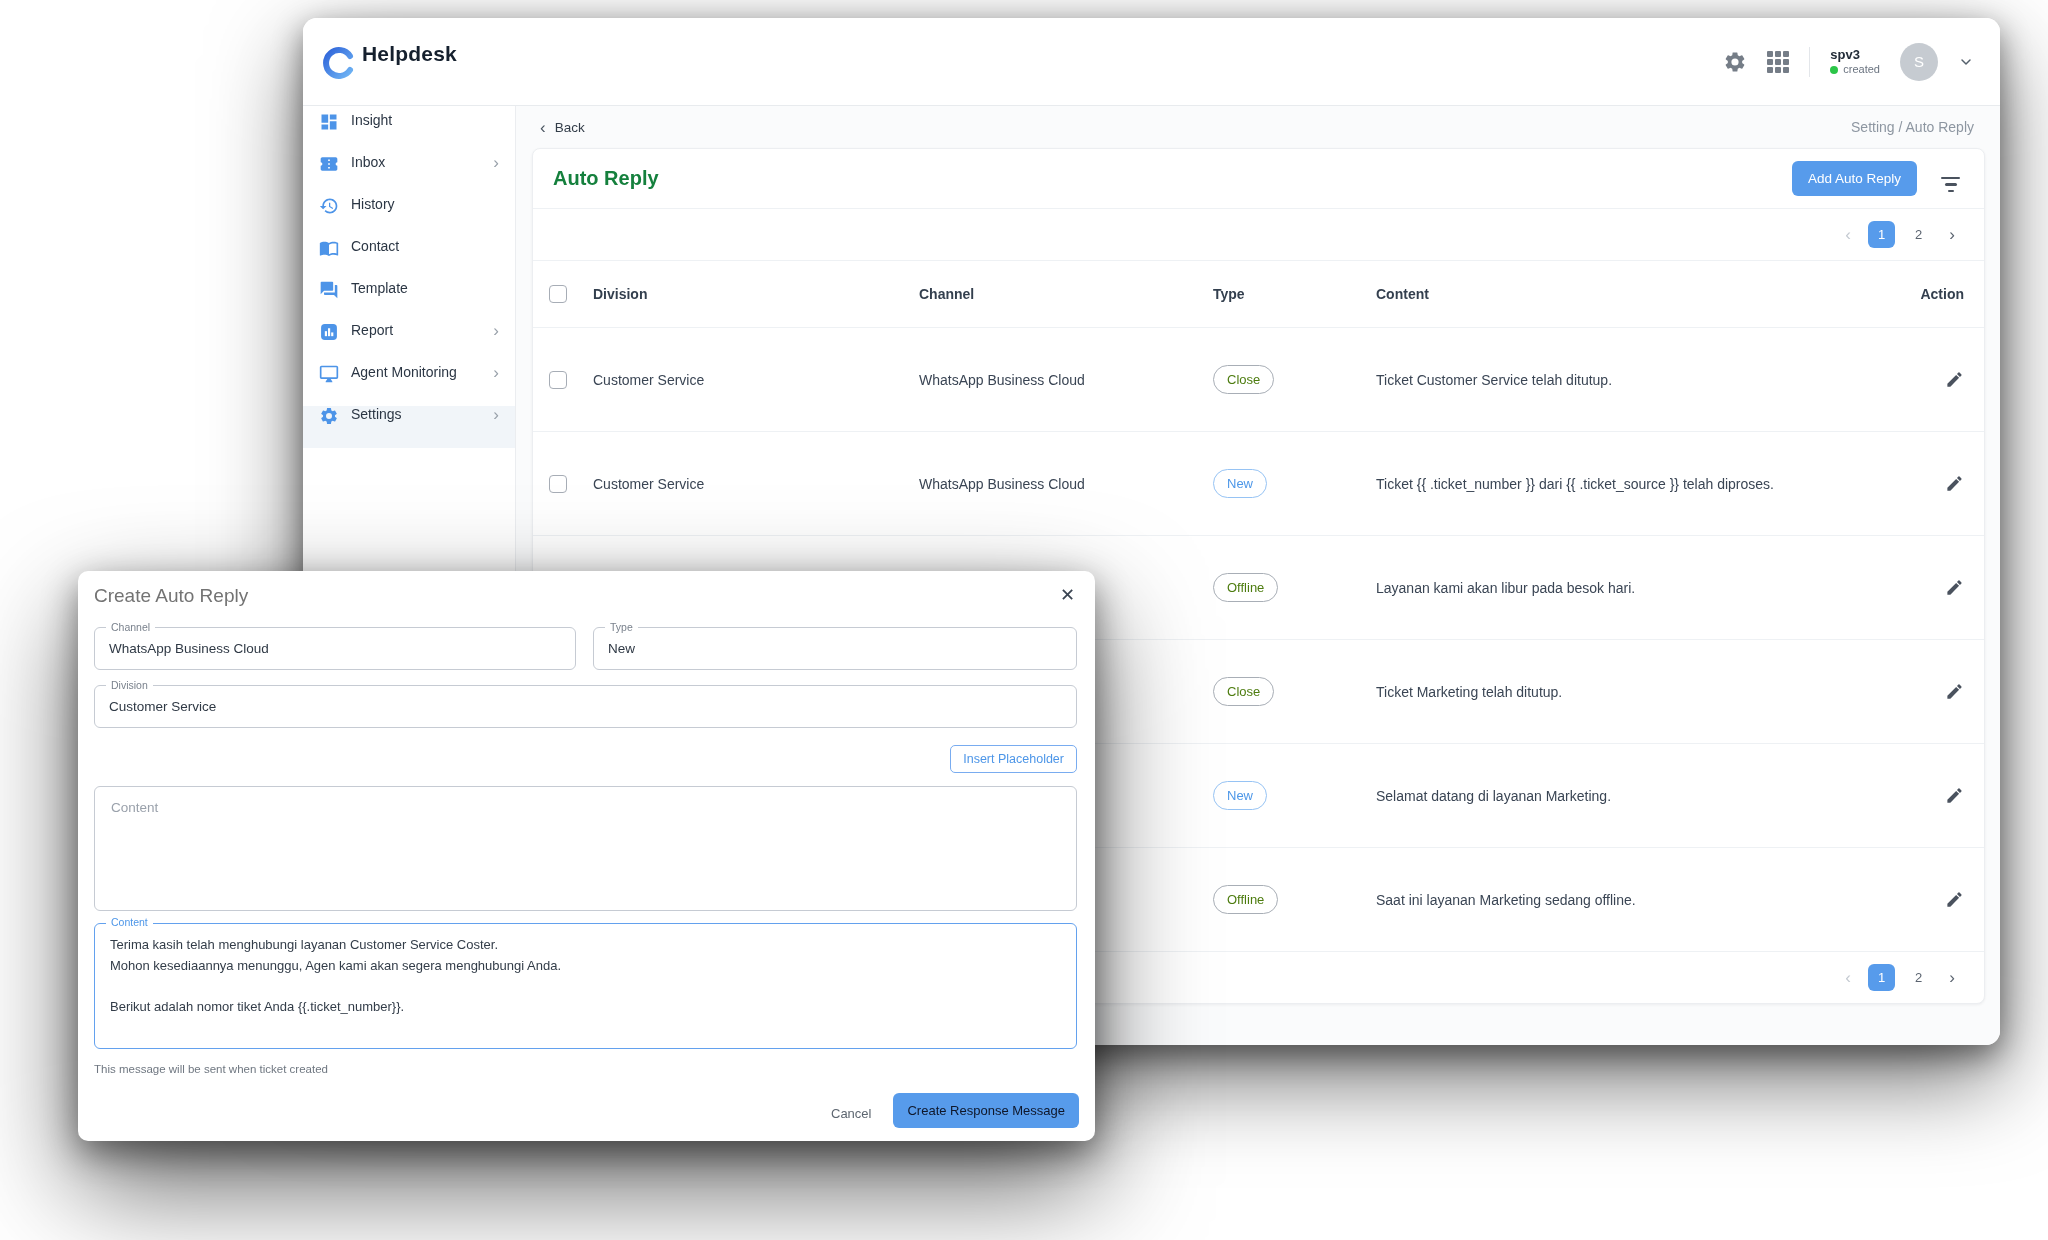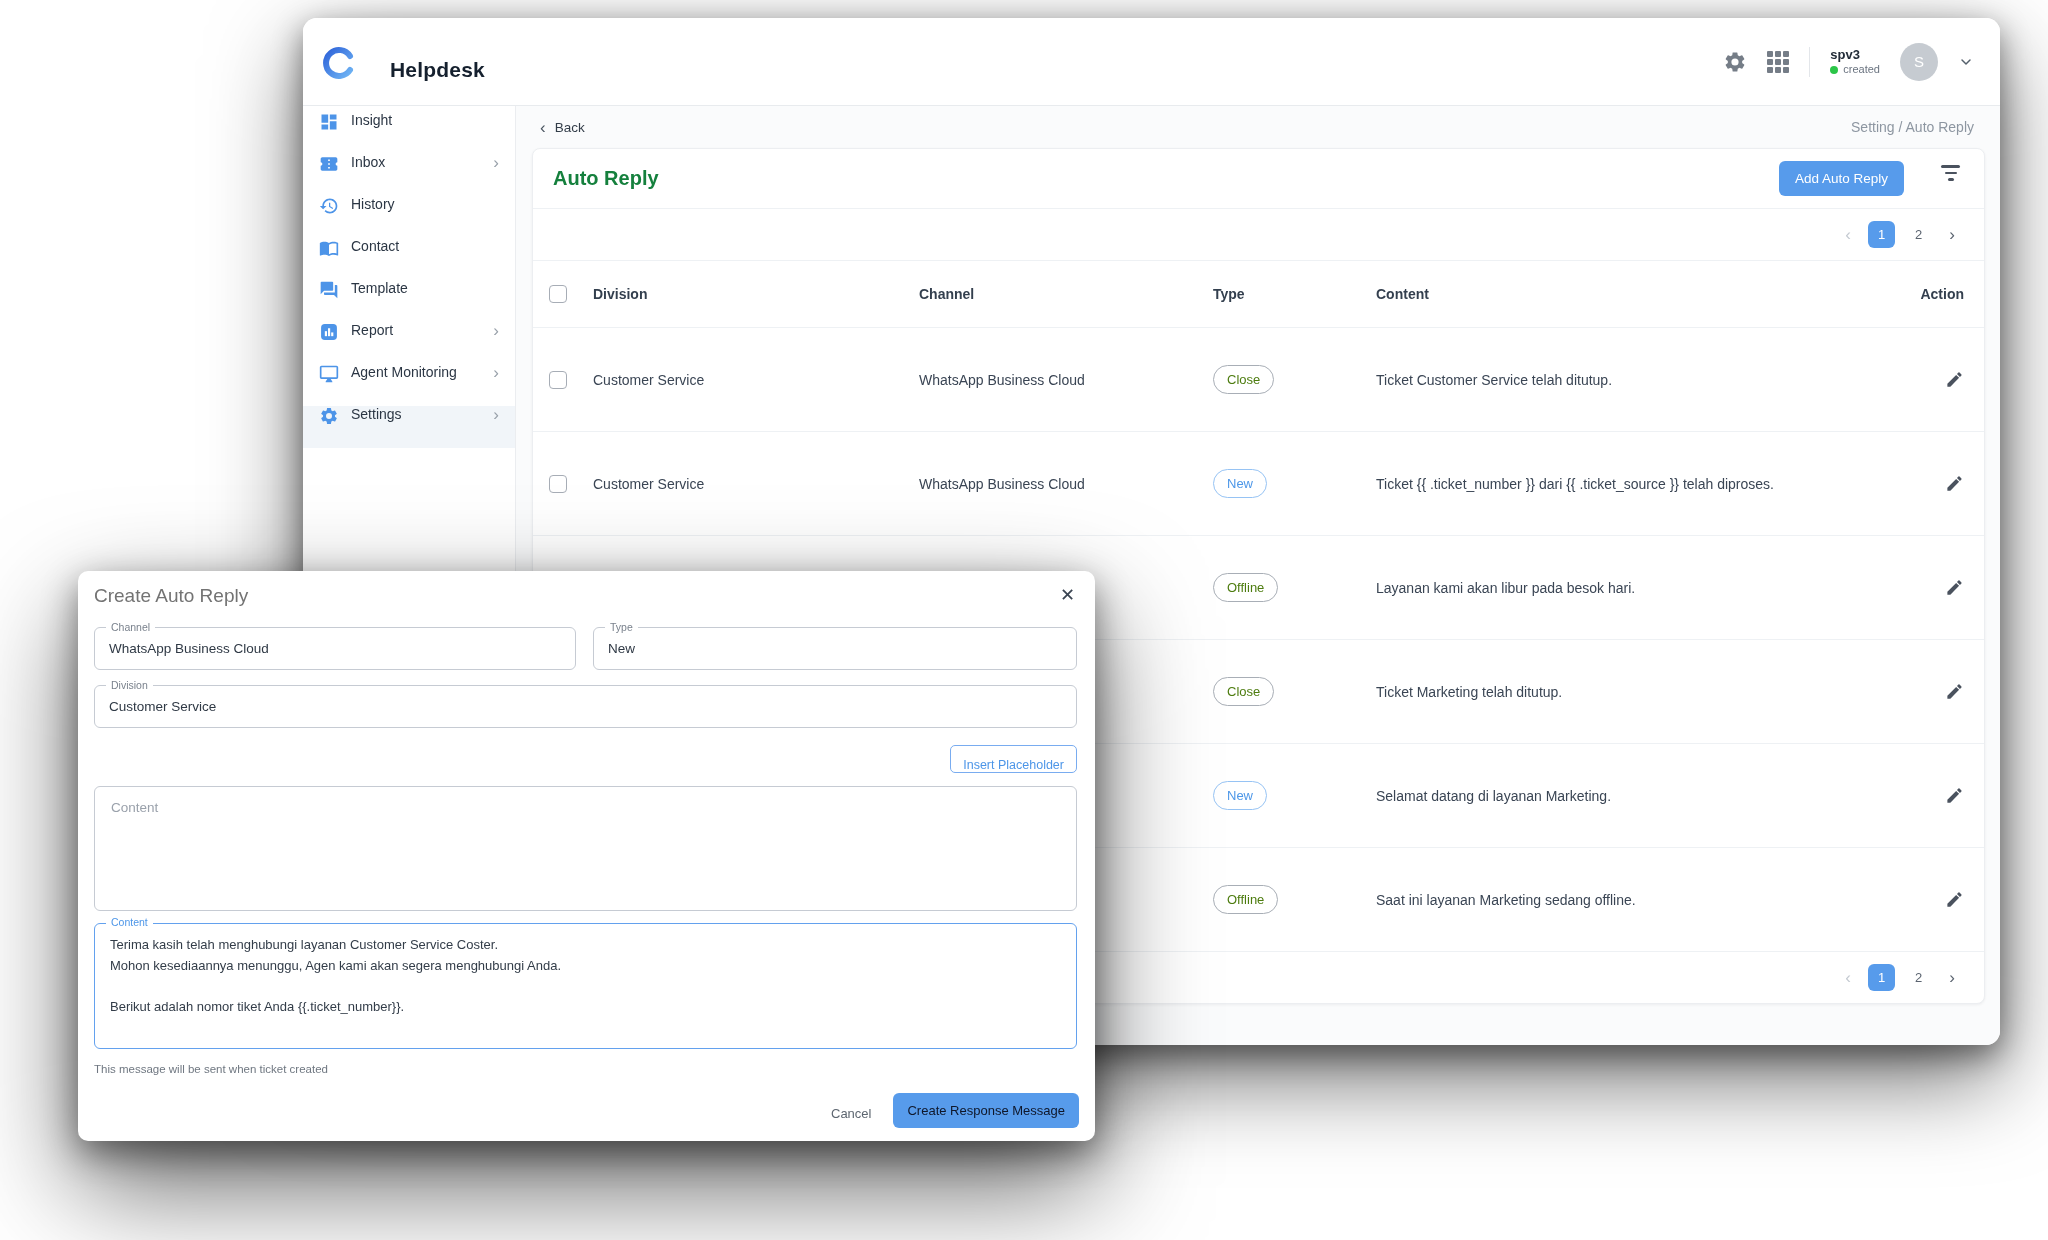--- a/index.html
+++ b/index.html
@@ -7,21 +7,21 @@
     font-family:"Liberation Sans","DejaVu Sans",sans-serif; }
 
   
   .app-window { position:absolute; left:303px; top:18px; width:1697px; height:1027px;
     background:#fff; border-radius:14px; overflow:hidden;
     box-shadow:0 10px 30px rgba(0,0,0,.45), 0 35px 90px rgba(0,0,0,.55); z-index:1; }
 
   .topbar { position:absolute; left:0; top:0; right:0; height:88px; background:#fff;
     border-bottom:1px solid #E8EBEE; display:flex; align-items:center;
     justify-content:space-between; padding:0 26px 0 16px; }
-  .brand { display:flex; align-items:flex-end; gap:31px; }
+  .brand { display:flex; align-items:flex-start; gap:3px; }
   .brand-name { font-size:21px; font-weight:bold; color:#15202E; letter-spacing:.2px; }
   .topbar-right { display:flex; align-items:center; gap:20px; }
   .tb-icon { width:24px; height:24px; color:#757D87; cursor:pointer; }
   .grid-icon { display:grid; grid-template-columns:repeat(3,6px); grid-template-rows:repeat(3,6px);
     gap:2px; width:auto; height:auto; }
   .grid-icon i { background:#757D87; border-radius:1px; }
   .tb-divider { width:1px; height:30px; background:#E3E6EA; }
   .user-meta { text-align:left; line-height:1.25; }
   .user-name { font-size:13px; font-weight:bold; color:#222C38; }
   .user-status { display:flex; align-items:center; gap:5px; font-size:11px; color:#6B7480; }
@@ -45,21 +45,21 @@
     padding:0 26px 0 24px; }
   .back-link { display:flex; align-items:center; gap:9px; font-size:13.5px; color:#333D49; cursor:pointer; }
   .back-chev { font-size:17px; color:#4A5561; line-height:1; }
   .breadcrumb { font-size:14px; color:#8D96A1; }
 
   .card { margin:0 15px 0 16px; background:#fff; border:1px solid #ECEEF1; border-radius:8px;
     box-shadow:0 1px 3px rgba(16,24,40,.06); overflow:hidden; }
   .card-head { height:60px; display:flex; align-items:center; justify-content:space-between;
     padding:0 20px; border-bottom:1px solid #EEF1F4; }
   .card-title { font-size:20px; color:#15803d;font-weight:bold; }
-  .card-head-right { display:flex; align-items:flex-start; gap:33px; }
+  .card-head-right { display:flex; align-items:flex-end; gap:20px; }
   .btn-primary { background:#579BEB; color:#fff; font-size:13.5px; border:none; border-radius:6px;
     padding:10px 16px; cursor:pointer; font-family:inherit; }
   .filter-icon { display:flex; flex-direction:column; align-items:center; gap:4px; cursor:pointer; padding:4px; }
   .filter-icon i { display:block; height:2.5px; background:#4A525E; border-radius:2px; }
   .filter-icon i:nth-child(1){ width:19px; } .filter-icon i:nth-child(2){ width:12px; }
   .filter-icon i:nth-child(3){ width:6px; }
 
   .pag-row { height:52px; display:flex; align-items:center; justify-content:flex-end;
     gap:10px; padding:0 22px; }
   .pag-row.top { border-bottom:1px solid #EEF1F4; }
@@ -89,21 +89,21 @@
   .modal-close { position:absolute; right:20px; top:13px; font-size:18px; color:#3A4452; cursor:pointer; }
 
   .ofield { position:absolute; height:43px; border:1px solid #C6CBD3; border-radius:6px;
     background:#fff; display:flex; align-items:center; padding:0 14px; font-size:13.5px; color:#2F3945; }
   .ofield .flabel { position:absolute; top:-7px; left:11px; background:#fff; padding:0 5px;
     font-size:10.5px; color:#7A828D; line-height:1.3; }
   .f-channel { left:16px; top:56px; width:482px; }
   .f-type { left:515px; top:56px; width:484px; }
   .f-division { left:16px; top:114px; width:983px; }
 
-  .btn-outline { position:absolute; right:18px; top:174px; height:28px; padding:12px 12px;
+  .btn-outline { position:absolute; right:18px; top:174px; height:28px; padding:6px 12px;
     background:#fff; border:1px solid #79ACF0; border-radius:5px; color:#4D96E8;
     font-size:12.5px; cursor:pointer; font-family:inherit; }
 
   .content-box { position:absolute; left:16px; top:215px; width:983px; height:125px;
     border:1px solid #C6CBD3; border-radius:6px; padding:13px 16px; font-size:13.5px;
     color:#9AA1AB; cursor:text; }
   .content-field { position:absolute; left:16px; top:352px; width:983px; height:126px;
     border:1.5px solid #63A1EE; border-radius:6px; padding:11px 15px; }
   .content-field .flabel { position:absolute; top:-8px; left:11px; background:#fff; padding:0 5px;
     font-size:10.5px; color:#4D96E8; }

